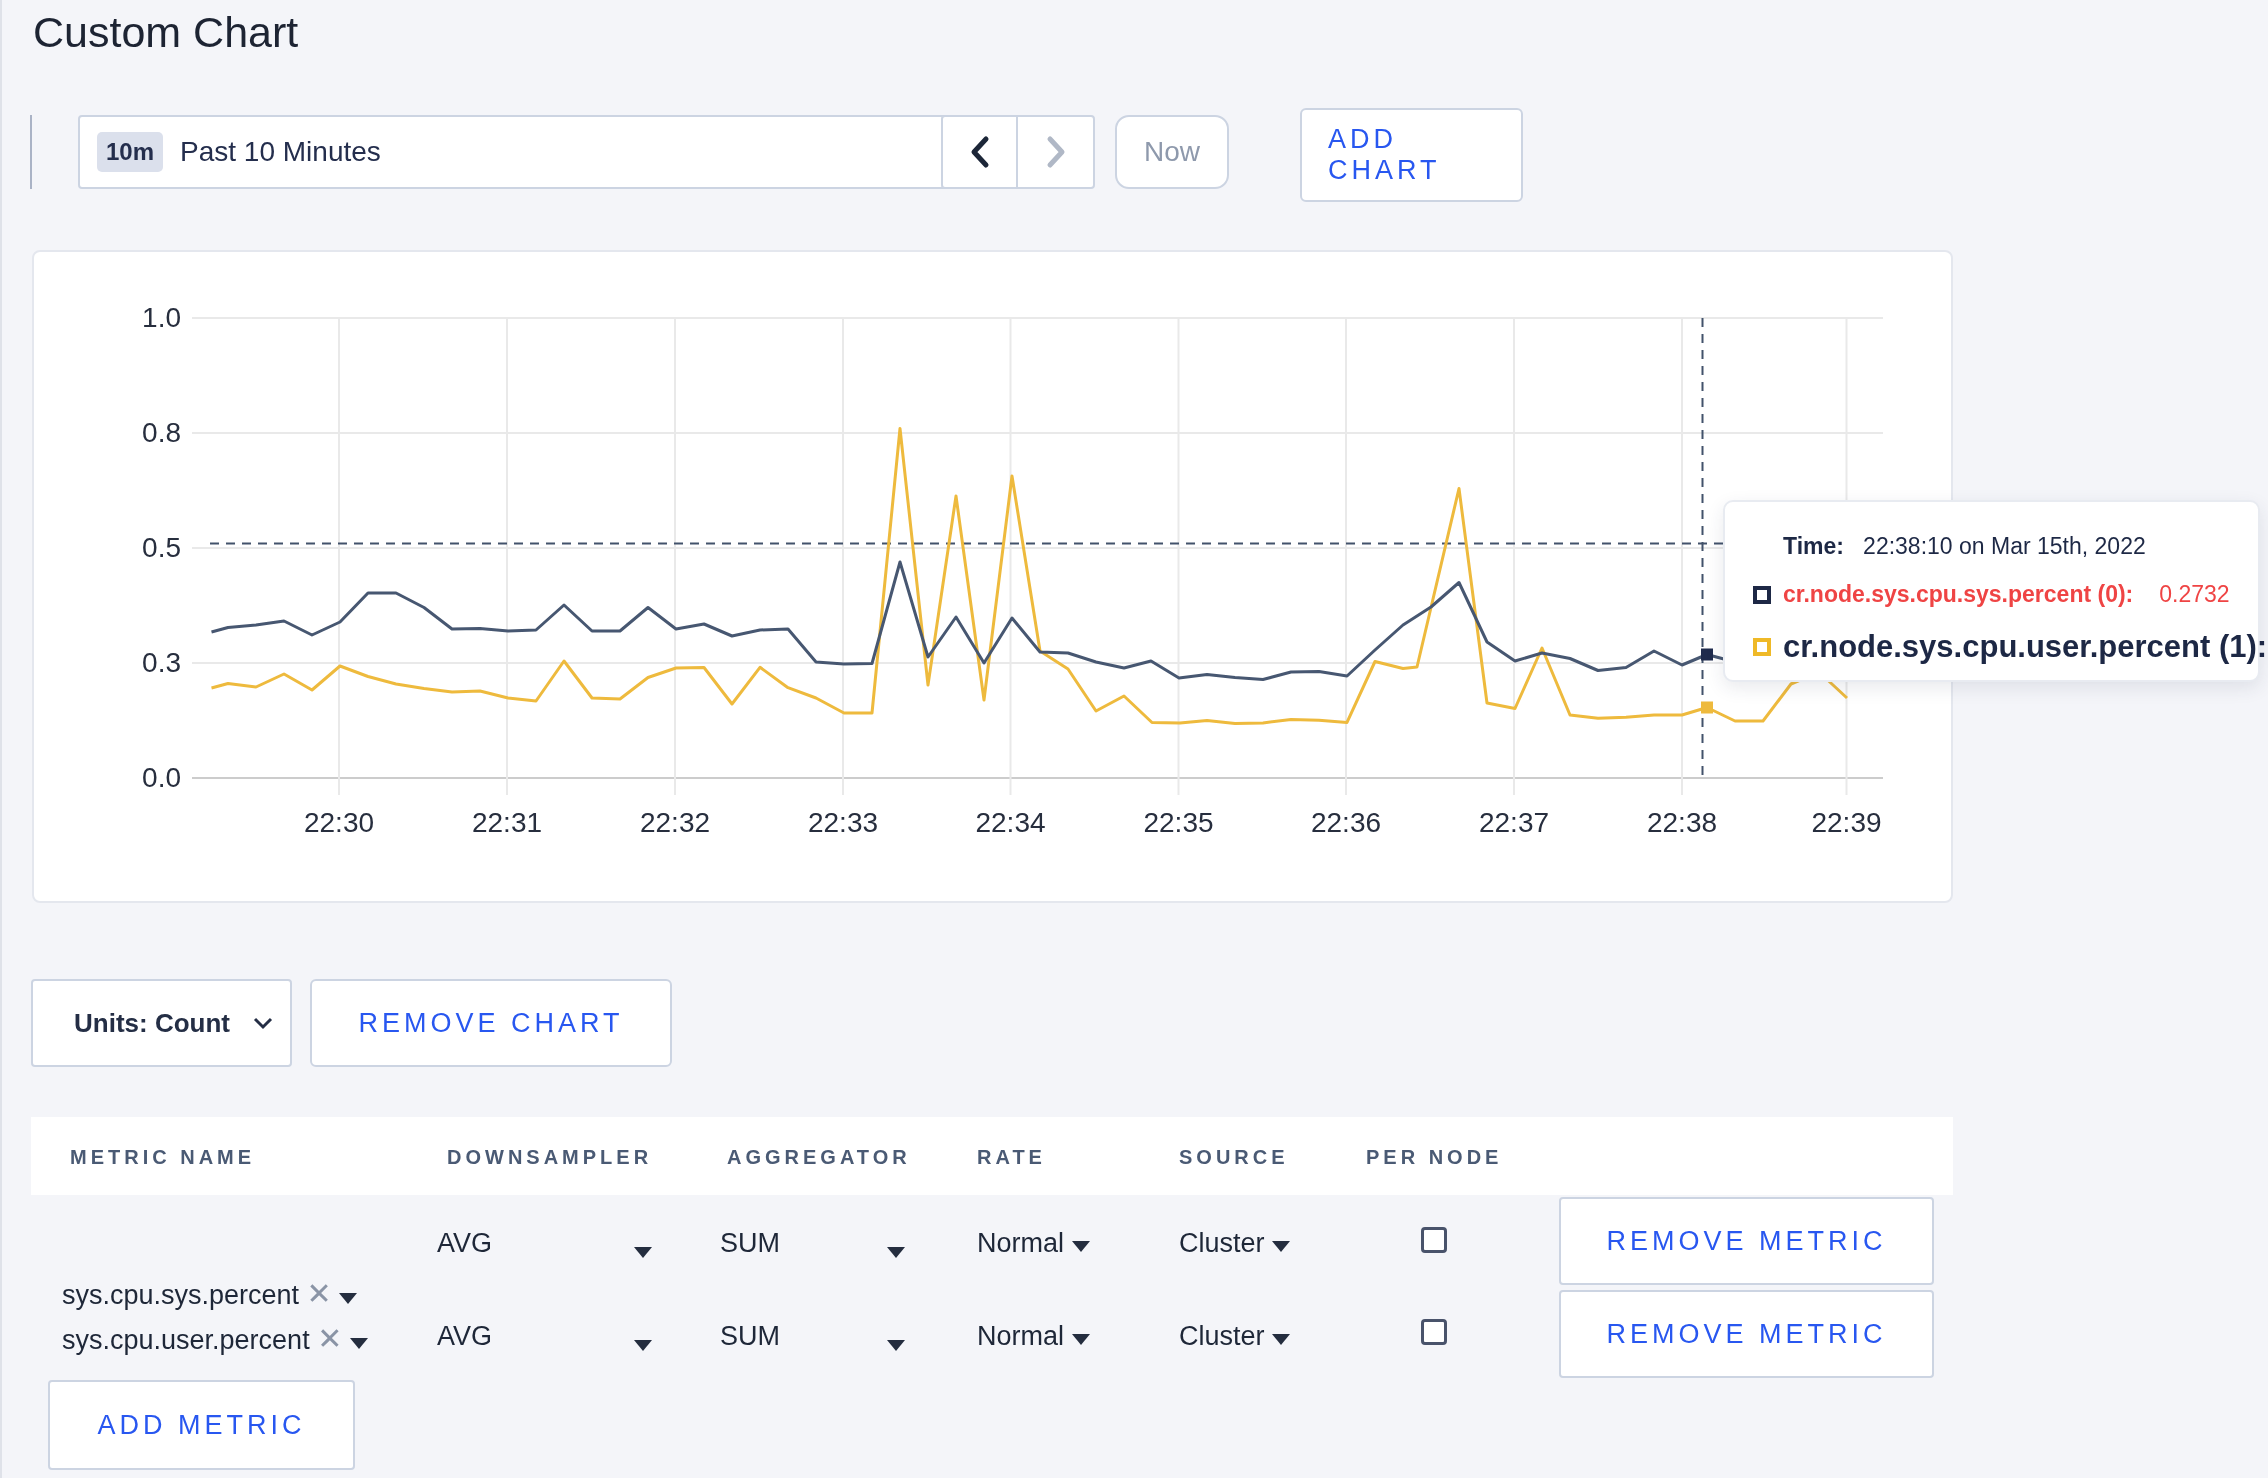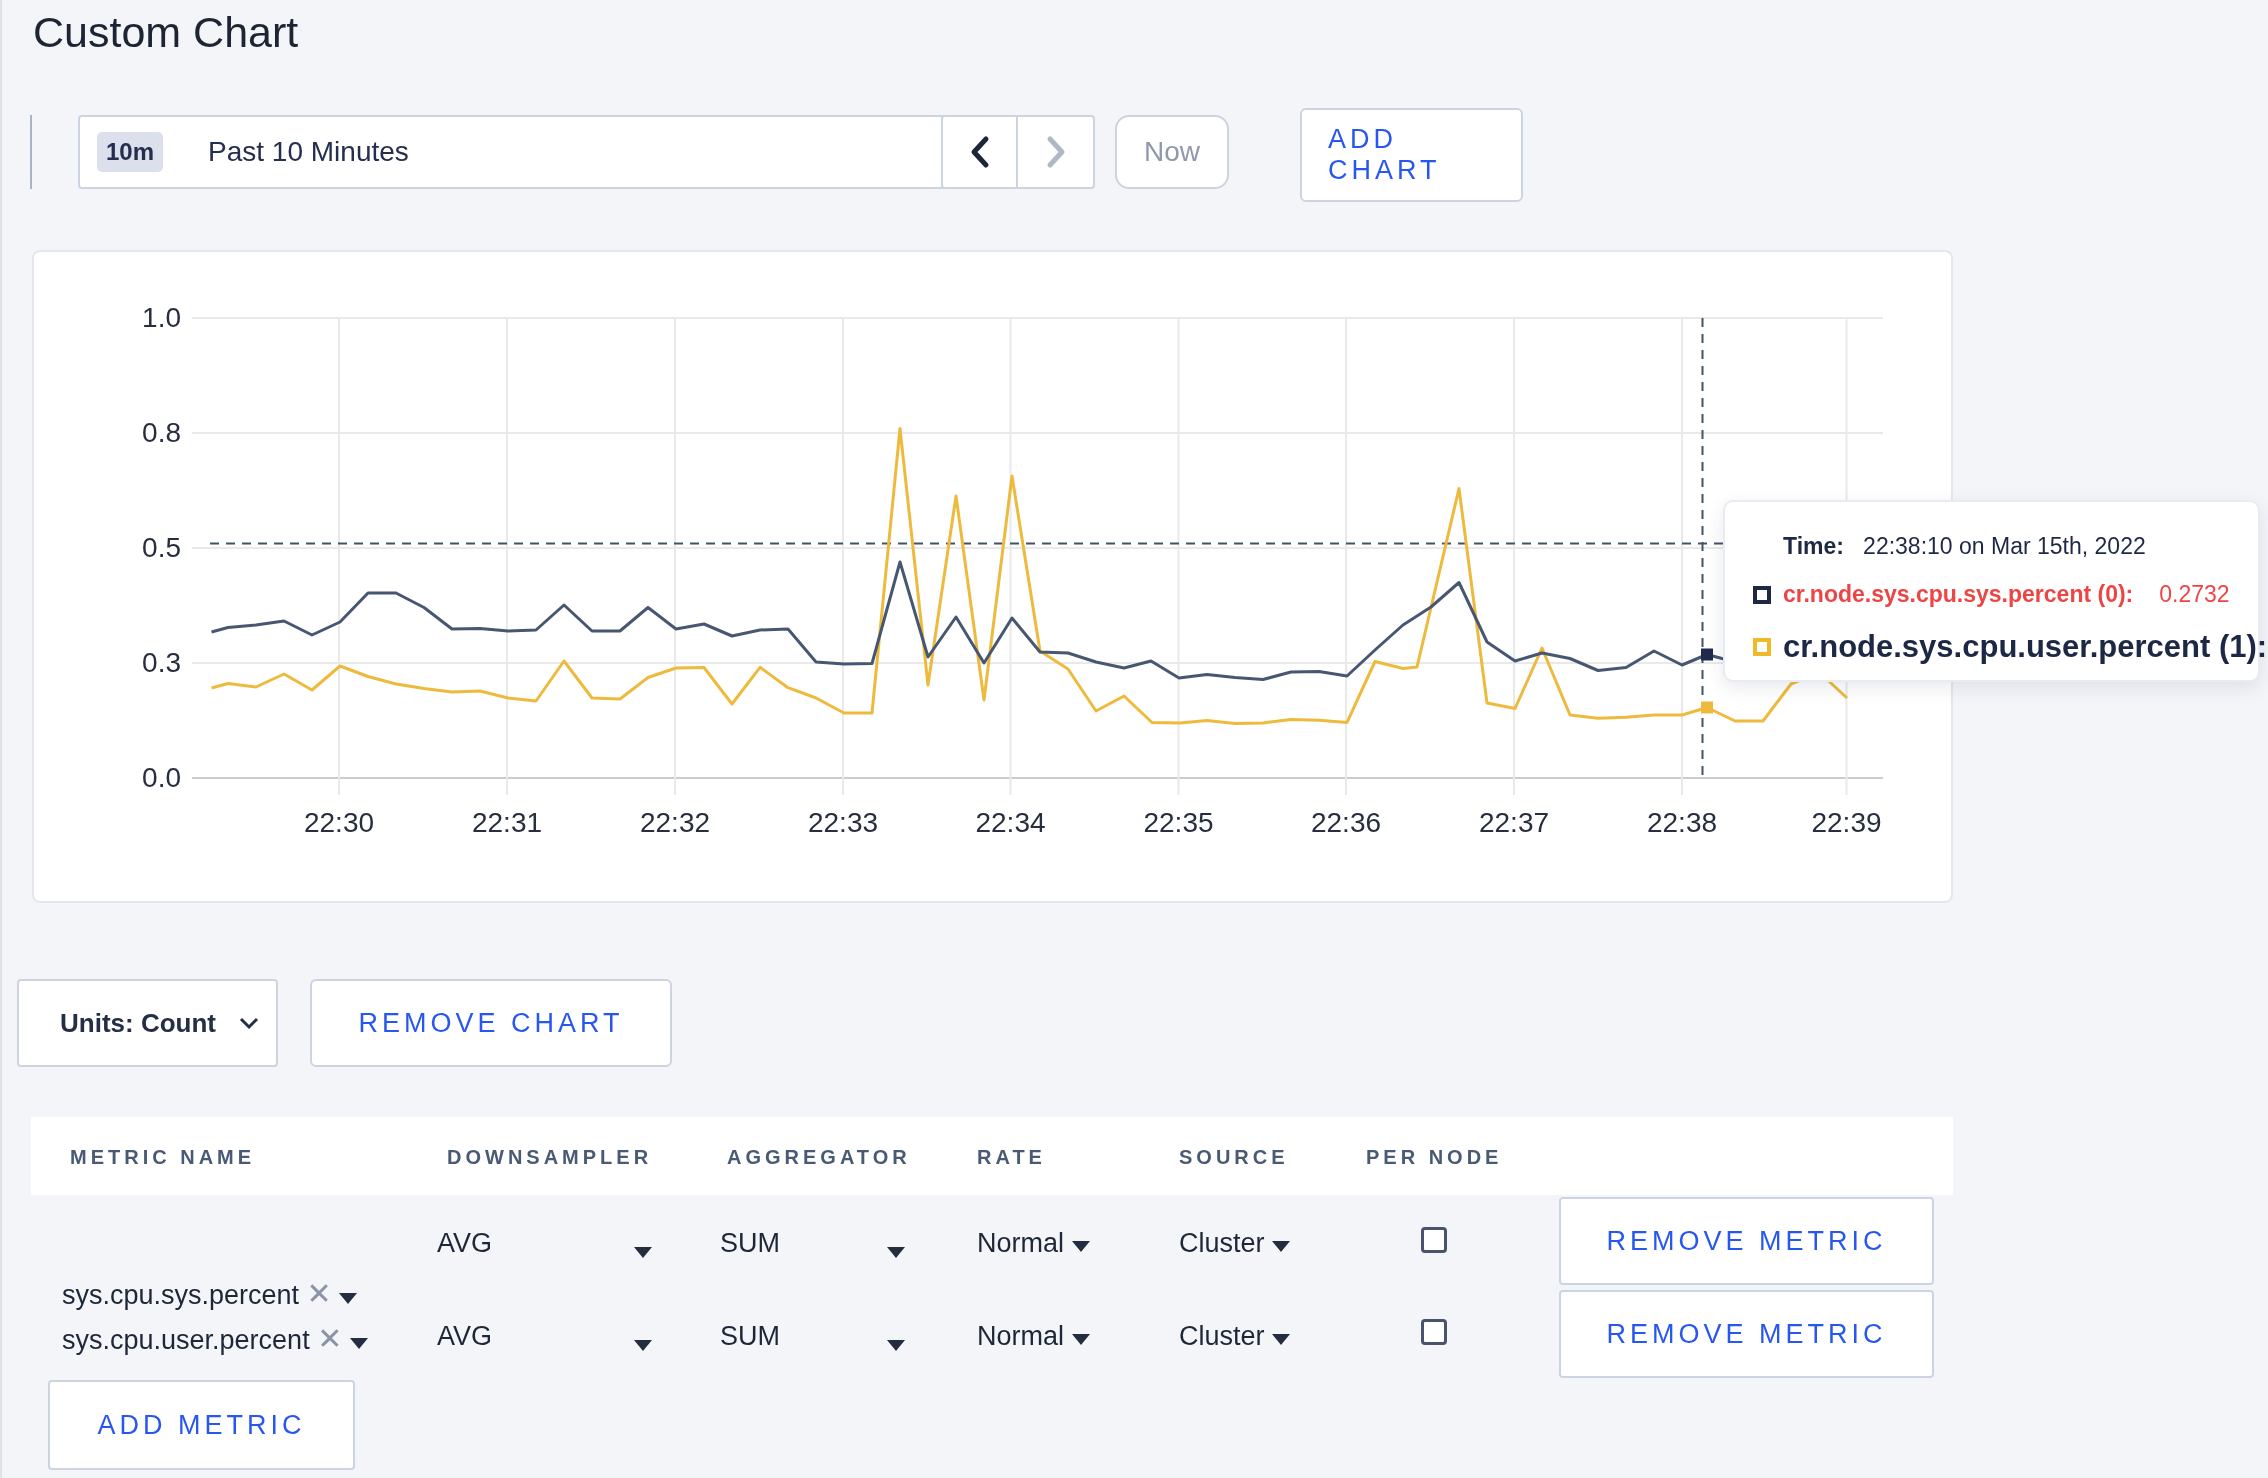--- a/index.html
+++ b/index.html
@@ -7,21 +7,21 @@
   .abs { position:absolute; }
   .btn { background:#fff; border:2px solid #ccd4e2; border-radius:6px; display:flex; align-items:center; justify-content:center; }
   .blue { color:#2857f0; letter-spacing:4px; font-size:27px; font-weight:500; }
 </style>
 </head>
 <body>
   <div class="abs" style="left:0;top:0;width:2px;height:1478px;background:#dfe2e9;"></div>
   <div class="abs" style="left:33px;top:8px;font-size:43px;color:#1d2433;">Custom Chart</div>
 
   <div class="abs" style="left:30px;top:115px;width:2px;height:74px;background:#aab3c6;"></div>
-  <div class="abs btn" style="left:78px;top:115px;width:946px;height:74px;border-radius:4px;justify-content:flex-start;gap:28px;">
+  <div class="abs btn" style="left:78px;top:115px;width:946px;height:74px;border-radius:4px;justify-content:flex-start;">
     <span style="display:inline-block;background:#dbe0ec;border-radius:5px;margin-left:17px;padding:6px 9px;font-size:24px;font-weight:bold;color:#242e4d;">10m</span>
     <span style="margin-left:17px;font-size:28px;color:#242e4d;">Past 10 Minutes</span>
     <svg class="abs" style="right:28px;top:26px;" width="26" height="20" viewBox="0 0 26 20">
       <polyline points="3,5 13,15 23,5" fill="none" stroke="#242e4d" stroke-width="3"></polyline>
     </svg>
   </div>
   <div class="abs btn" style="left:941px;top:115px;width:154px;height:74px;border-radius:4px;">
     <div style="width:50%;height:100%;display:flex;align-items:center;justify-content:center;border-right:2px solid #ccd4e2;">
       <svg width="22" height="34" viewBox="0 0 22 34">
         <polyline points="17,4 5,17 17,30" fill="none" stroke="#1c2638" stroke-width="5" stroke-linecap="round" stroke-linejoin="round"></polyline>
@@ -86,21 +86,21 @@
     <div style="position:absolute;left:28px;top:79px;font-size:23px;color:#ef4444;display:flex;align-items:center;white-space:nowrap;">
       <span style="display:inline-block;width:18px;height:18px;border:4px solid #1d2845;margin-right:12px;flex:none;"></span>
       <b>cr.node.sys.cpu.sys.percent (0):</b><span style="display:inline-block;width:26px;"></span>0.2732
     </div>
     <div style="position:absolute;left:28px;top:127px;font-size:31px;color:#1d2845;display:flex;align-items:center;white-space:nowrap;">
       <span style="display:inline-block;width:18px;height:18px;border:4px solid #efb927;margin-right:12px;flex:none;"></span>
       <b>cr.node.sys.cpu.user.percent (1):</b><span style="display:inline-block;width:26px;"></span>0.1601
     </div>
   </div>
 
-  <div class="abs btn" style="left:17px;top:979px;width:261px;height:88px;border-radius:4px;justify-content:flex-start;">
+  <div class="abs btn" style="left:31px;top:979px;width:261px;height:88px;border-radius:4px;justify-content:flex-start;">
     <span style="margin-left:41px;font-size:26px;font-weight:bold;color:#242e45;">Units: Count</span>
     <svg style="margin-left:22px;" width="22" height="16" viewBox="0 0 22 16">
       <polyline points="3,4 11,12 19,4" fill="none" stroke="#242e45" stroke-width="3"></polyline>
     </svg>
   </div>
   <div class="abs btn" style="left:310px;top:979px;width:362px;height:88px;">
     <span class="blue">REMOVE CHART</span>
   </div>
 
   <div class="abs" style="left:31px;top:1117px;width:1922px;height:78px;background:#fff;"></div>

